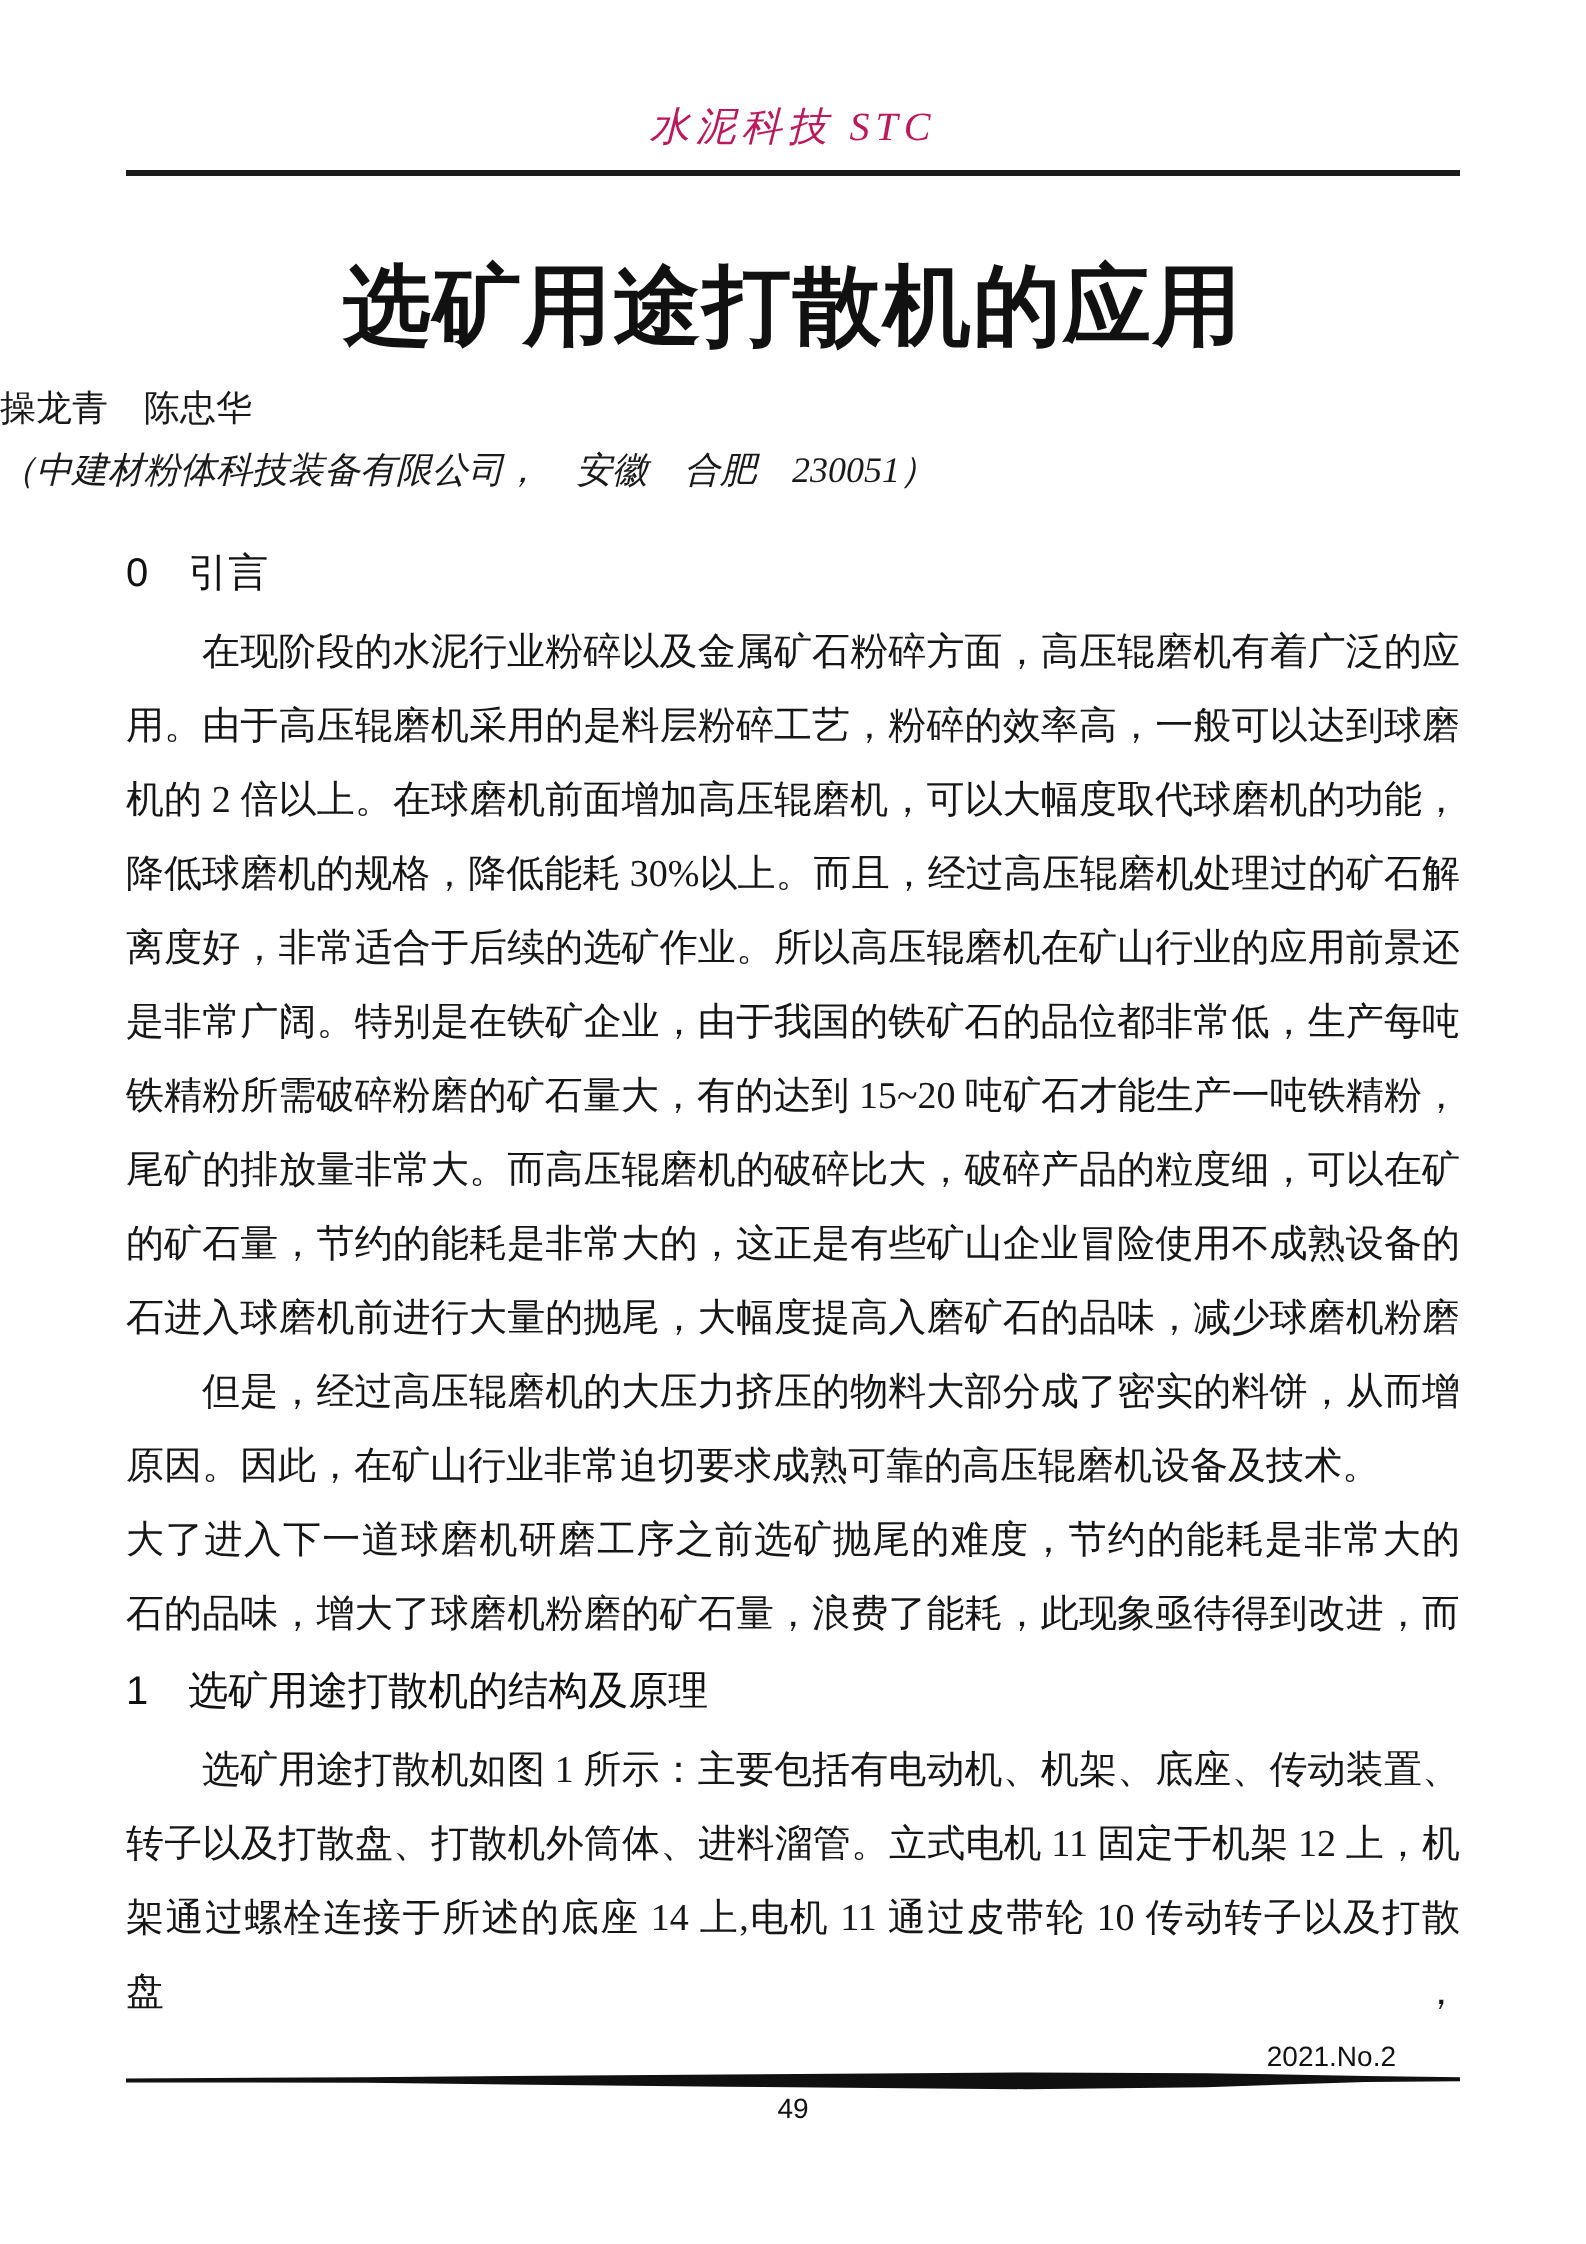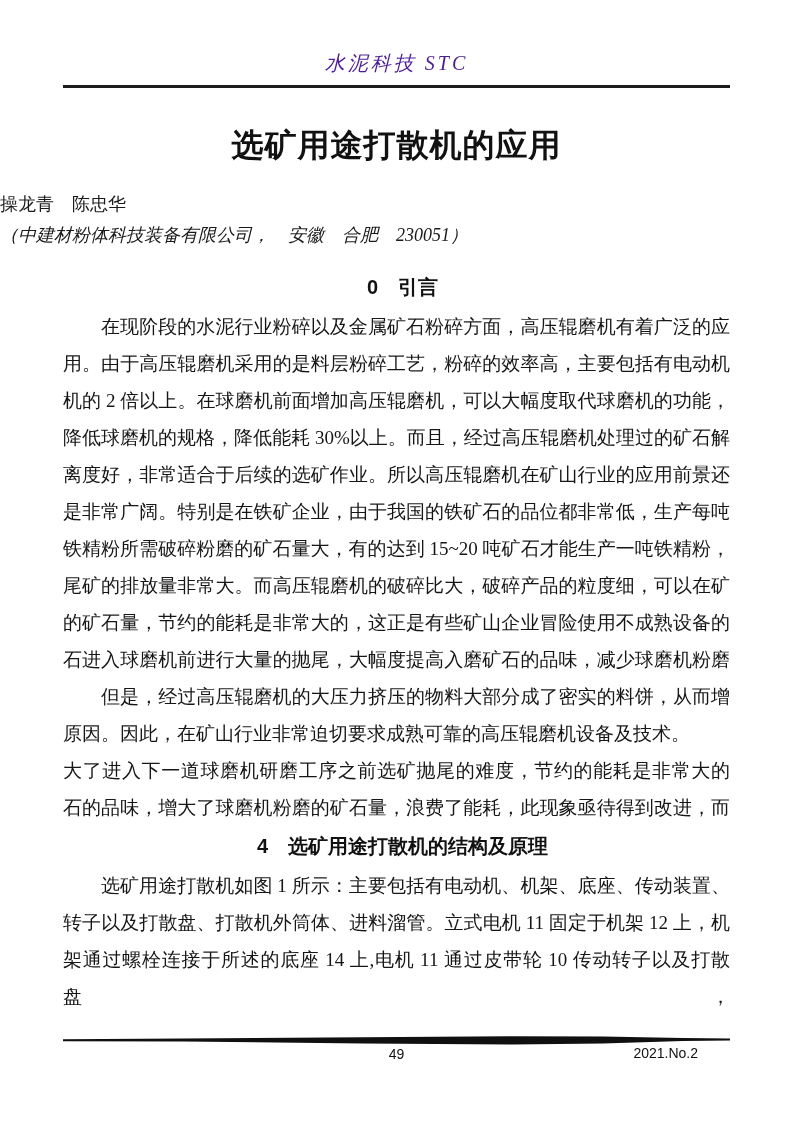--- a/index.html
+++ b/index.html
@@ -18,40 +18,40 @@
   }
   .journal-header {
     position: absolute;
     top: 50px;
     left: 0;
     width: 100%;
     text-align: center;
     font-size: 20px;
     font-style: italic;
     letter-spacing: 3px;
-    color: #4c1d95;
+    color: #be185d;
   }
   .header-rule {
     position: absolute;
     top: 85px;
     left: 63px;
     width: 667px;
     height: 3px;
     background: #1c1c1c;
   }
   .title {
     position: absolute;
     top: 124px;
     left: 0;
     width: 100%;
     margin: 0;
     text-align: center;
     font-family: "Liberation Sans", "DejaVu Sans", sans-serif;
     font-weight: bold;
-    font-size: 32px;
+    font-size: 44px;
     letter-spacing: 1px;
     color: #111111;
   }
   .authors {
     position: absolute;
     top: 192px;
     left: 0;
     width: 100%;
     text-align: left;
     font-size: 18px;
@@ -66,26 +66,25 @@
     font-style: italic;
   }
   .content {
     position: absolute;
     top: 272px;
     left: 63px;
     width: 667px;
   }
   .sec-heading {
     font-family: "Liberation Sans", "DejaVu Sans", sans-serif;
-    font-weight: bold;
+    font-weight: normal;
     font-size: 20px;
     line-height: 30px;
-    margin: 0 0 6px 12px;
+    margin: 0 0 6px 0;
     color: #111111;
-    text-align: center;
   }
   .sec-heading:not(:first-child) {
     margin-top: 5px;
   }
   .body-line {
     font-size: 19px;
     line-height: 37px;
     text-align: justify;
     text-align-last: justify;
     color: #161616;
@@ -109,21 +108,21 @@
     top: 1046px;
     left: 0;
     width: 100%;
     text-align: center;
     font-family: "Liberation Sans", "DejaVu Sans", sans-serif;
     font-size: 14px;
     color: #111111;
   }
   .issue {
     position: absolute;
-    top: 1045px;
+    top: 1020px;
     right: 95px;
     font-family: "Liberation Sans", "DejaVu Sans", sans-serif;
     font-size: 14px;
     color: #111111;
   }
 </style>
 </head>
 <body>
 
 <div class="page">
@@ -134,34 +133,34 @@
 
   <h1 class="title">选矿用途打散机的应用</h1>
 
   <div class="authors">操龙青　陈忠华</div>
 
   <div class="affiliation">（中建材粉体科技装备有限公司，　安徽　合肥　230051）</div>
 
   <div class="content" id="content">
       <div class="sec-heading">0　引言</div>
       <div class="body-line indent">在现阶段的水泥行业粉碎以及金属矿石粉碎方面，高压辊磨机有着广泛的应</div>
-      <div class="body-line">用。由于高压辊磨机采用的是料层粉碎工艺，粉碎的效率高，主要包括有电动机</div>
+      <div class="body-line">用。由于高压辊磨机采用的是料层粉碎工艺，粉碎的效率高，一般可以达到球磨</div>
       <div class="body-line">机的 2 倍以上。在球磨机前面增加高压辊磨机，可以大幅度取代球磨机的功能，</div>
       <div class="body-line">降低球磨机的规格，降低能耗 30%以上。而且，经过高压辊磨机处理过的矿石解</div>
       <div class="body-line">离度好，非常适合于后续的选矿作业。所以高压辊磨机在矿山行业的应用前景还</div>
       <div class="body-line">是非常广阔。特别是在铁矿企业，由于我国的铁矿石的品位都非常低，生产每吨</div>
       <div class="body-line">铁精粉所需破碎粉磨的矿石量大，有的达到 15~20 吨矿石才能生产一吨铁精粉，</div>
       <div class="body-line">尾矿的排放量非常大。而高压辊磨机的破碎比大，破碎产品的粒度细，可以在矿</div>
       <div class="body-line">的矿石量，节约的能耗是非常大的，这正是有些矿山企业冒险使用不成熟设备的</div>
       <div class="body-line">石进入球磨机前进行大量的抛尾，大幅度提高入磨矿石的品味，减少球磨机粉磨</div>
       <div class="body-line indent">但是，经过高压辊磨机的大压力挤压的物料大部分成了密实的料饼，从而增</div>
       <div class="body-line para-end">原因。因此，在矿山行业非常迫切要求成熟可靠的高压辊磨机设备及技术。</div>
       <div class="body-line">大了进入下一道球磨机研磨工序之前选矿抛尾的难度，节约的能耗是非常大的</div>
       <div class="body-line">石的品味，增大了球磨机粉磨的矿石量，浪费了能耗，此现象亟待得到改进，而</div>
-      <div class="sec-heading">4　选矿用途打散机的结构及原理</div>
+      <div class="sec-heading">1　选矿用途打散机的结构及原理</div>
       <div class="body-line indent">选矿用途打散机如图 1 所示：主要包括有电动机、机架、底座、传动装置、</div>
       <div class="body-line">转子以及打散盘、打散机外筒体、进料溜管。立式电机 11 固定于机架 12 上，机</div>
       <div class="body-line">架通过螺栓连接于所述的底座 14 上,电机 11 通过皮带轮 10 传动转子以及打散盘，</div>
     </div>
 
   <svg class="footer-bar" viewBox="0 0 667 10" preserveAspectRatio="none" aria-hidden="true">
     <polygon fill="#101010" points="0,3.2 120,2.6 300,1.2 450,0.2 540,0.6 620,2.0 667,2.6 667,4.6 620,5.0 540,7.6 450,8.6 300,7.4 120,5.4 0,5.2"></polygon>
   </svg>
 
   <div class="page-number">49</div>

